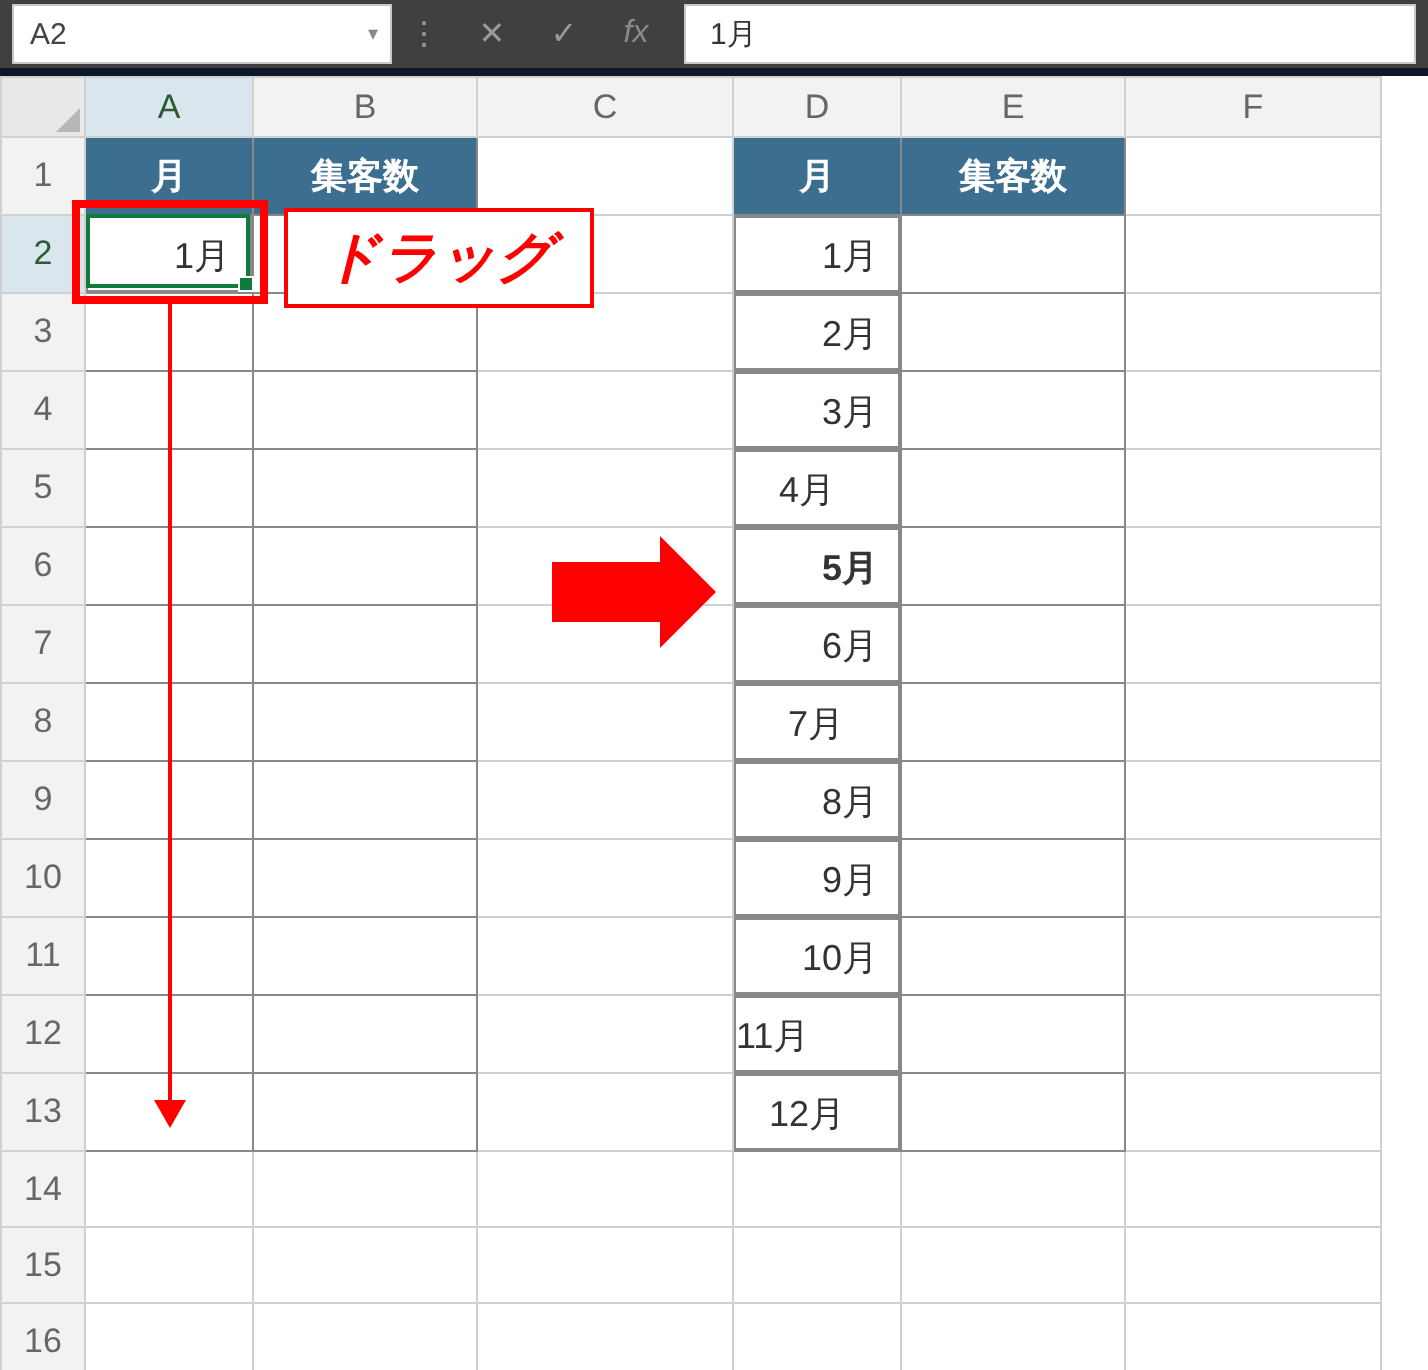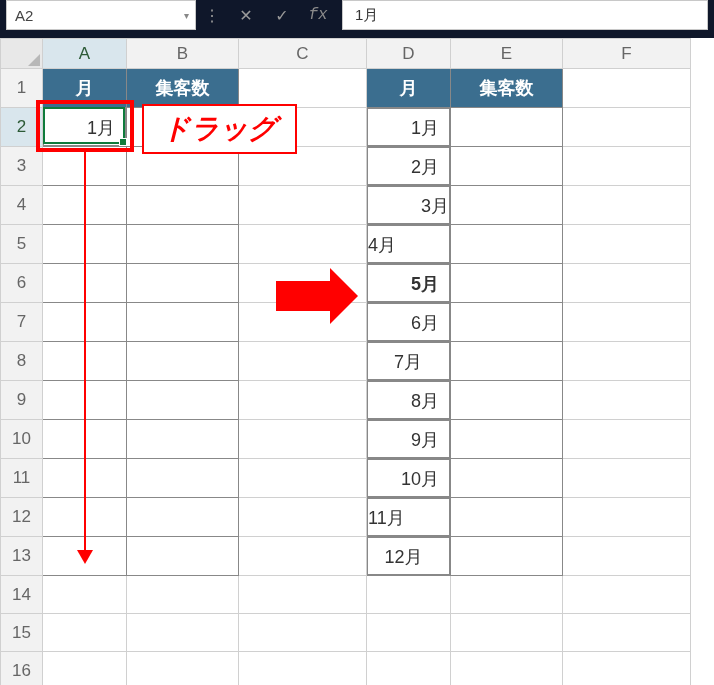--- a/index.html
+++ b/index.html
@@ -13,22 +13,22 @@
     position: relative;
     font-size: 14px;
     color: #333;
   }
 
   
   .formula-bar {
     display: flex;
     align-items: center;
     height: 38px;
-    border-bottom: 8px solid #0f172a;
-    background: #0f172a;
+    border-bottom: 4px solid #0f172a;
+    background: #404040;
     padding: 0;
   }
   .name-box {
     width: 190px;
     height: 30px;
     background: #fff;
     border: 1px solid #c8c8c8;
     margin: 3px 0 3px 6px;
     padding: 3px 8px;
     font-size: 15px;
@@ -56,21 +56,21 @@
     width: 36px;
     height: 30px;
     display: flex;
     align-items: center;
     justify-content: center;
     color: #9a9a9a;
     font-size: 16px;
   }
   .fx {
     font-style: italic;
-    font-family: Liberation Mono, monospace;
+    font-family: Liberation Sans, sans-serif;
     color: #8a8a8a;
     font-size: 16px;
   }
   .formula-input {
     flex: 1;
     height: 30px;
     background: #fff;
     border: 1px solid #c8c8c8;
     margin: 3px 6px 3px 6px;
     padding: 3px 12px;
@@ -306,32 +306,32 @@
           </td>
           <td class="cell bordered"></td>
           <td class="cell"></td>
         </tr>
         <tr>
           <th class="row-head">4</th>
           <td class="cell bordered"></td>
           <td class="cell bordered"></td>
           <td class="cell"></td>
           <td class="cell bordered">
-            <div class="data-cell" style="text-align: right; ">3月</div>
+            <div class="data-cell" style="text-align: right; padding-right: 10px;">3月</div>
           </td>
           <td class="cell bordered"></td>
           <td class="cell"></td>
         </tr>
         <tr>
           <th class="row-head">5</th>
           <td class="cell bordered"></td>
           <td class="cell bordered"></td>
           <td class="cell"></td>
           <td class="cell bordered">
-            <div class="data-cell" style="text-align: left; padding-right: 10px;">4月</div>
+            <div class="data-cell" style="text-align: center; padding-right: 10px;">4月</div>
           </td>
           <td class="cell bordered"></td>
           <td class="cell"></td>
         </tr>
         <tr>
           <th class="row-head">6</th>
           <td class="cell bordered"></td>
           <td class="cell bordered"></td>
           <td class="cell"></td>
           <td class="cell bordered">

